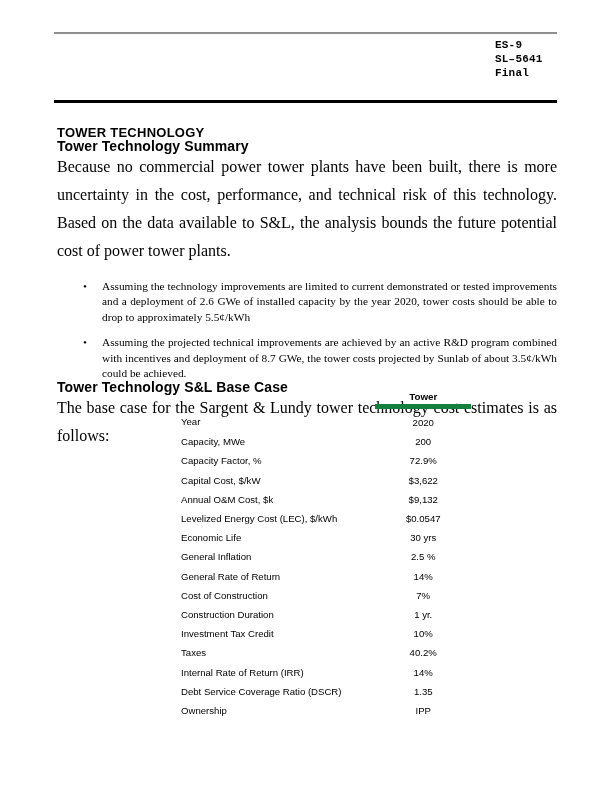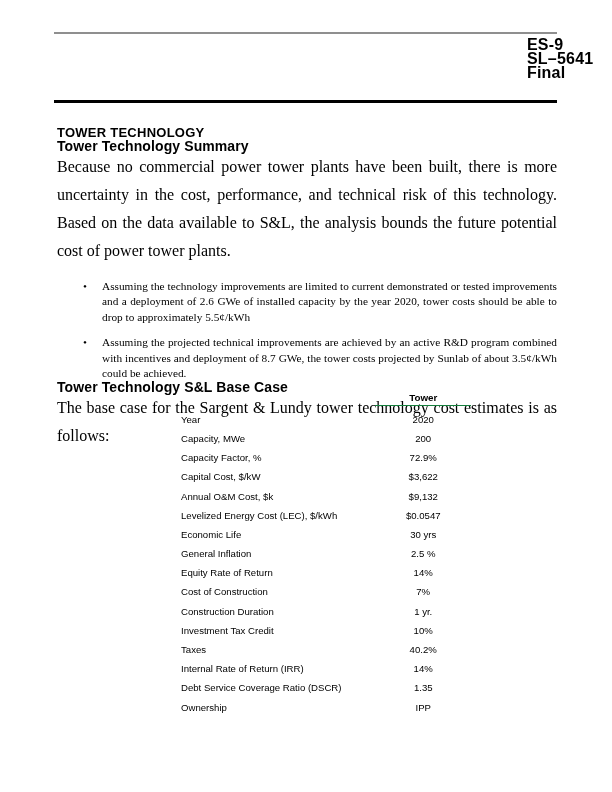--- a/index.html
+++ b/index.html
@@ -35,26 +35,25 @@
     top: 100px;
     width: 503px;
     height: 3px;
     background: #000000;
   }
 
   .header-block {
     position: absolute;
     left: 495px;
     top: 38px;
-    font-family: Liberation Sans, sans-serif;
-    font-weight: bold;
-    font-size: 16px;
+    font-family: Liberation Mono, monospace;
+    font-weight: bold;
+    font-size: 11px;
     line-height: 14.2px;
     letter-spacing: 0.2px;
-    margin-left: 32px;
   }
   .header-block div { white-space: nowrap; }
 
   
   .content {
     position: absolute;
     left: 57px;
     top: 126px;
     width: 500px;
   }
@@ -139,21 +138,21 @@
     white-space: nowrap;
   }
 
   .cost-table th.col-value {
     text-align: center;
     font-weight: bold;
     font-size: 9.8px;
     padding: 0 0 2px 0;
     height: 16px;
     vertical-align: bottom;
-    border-bottom: 1px solid #15803d;
+    border-bottom: 5px solid #15803d;
     width: 86px;
   }
 
   .cost-table td.col-value {
     text-align: center;
     padding: 0;
     height: 19.2px;
     vertical-align: middle;
     white-space: nowrap;
     width: 86px;
@@ -236,21 +235,21 @@
         </tr>
         <tr>
           <td class="col-label">Economic Life</td>
           <td class="col-value">30 yrs</td>
         </tr>
         <tr>
           <td class="col-label">General Inflation</td>
           <td class="col-value">2.5 %</td>
         </tr>
         <tr>
-          <td class="col-label">Equity Rate of Return</td>
+          <td class="col-label">General Rate of Return</td>
           <td class="col-value">14%</td>
         </tr>
         <tr>
           <td class="col-label">Cost of Construction</td>
           <td class="col-value">7%</td>
         </tr>
         <tr>
           <td class="col-label">Construction Duration</td>
           <td class="col-value">1 yr.</td>
         </tr>

